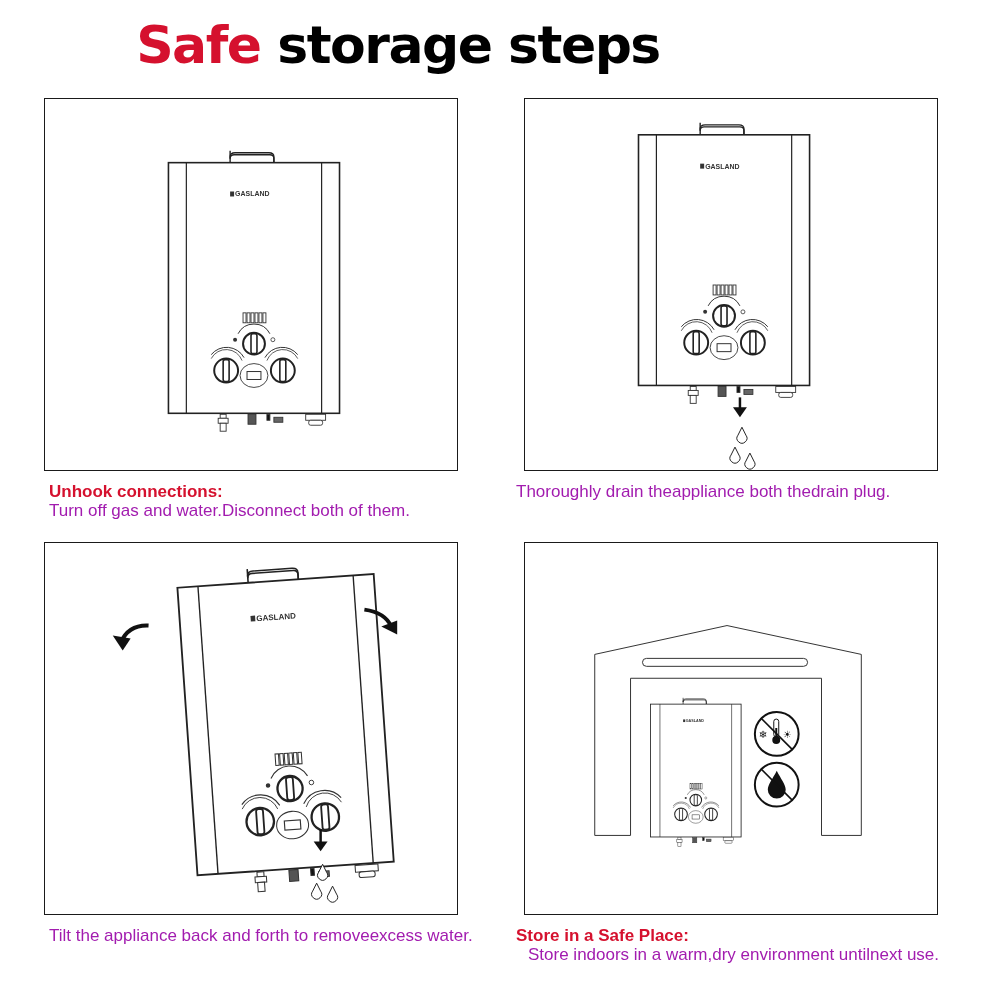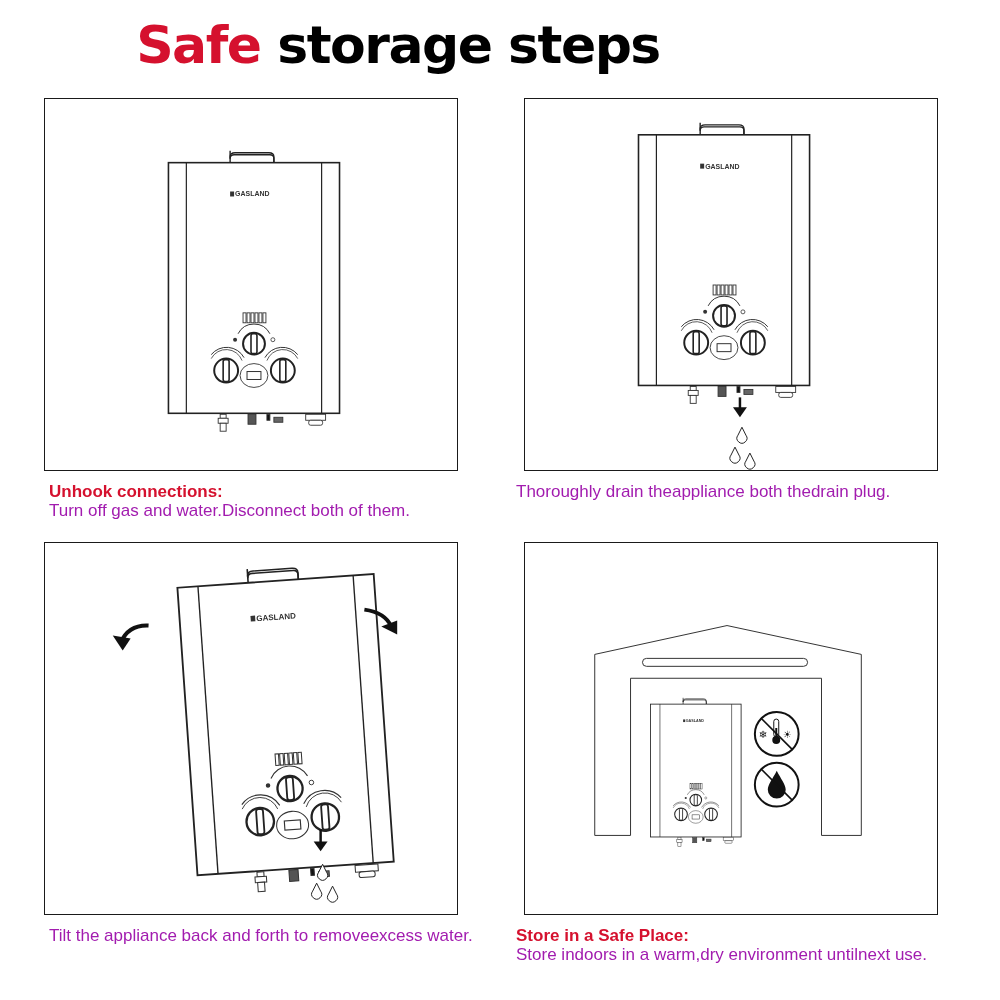--- a/index.html
+++ b/index.html
@@ -153,14 +153,14 @@
     </g>
     <g>
       <circle cx="253" cy="243" r="22" fill="#fff" stroke="#111" stroke-width="2"></circle>
       <path d="M253,229 C249,237 244,243 244,248 A9,9 0 0 0 262,248 C262,243 257,237 253,229 Z" fill="#111"></path>
       <line x1="237" y1="227" x2="269" y2="259" stroke="#111" stroke-width="1.6"></line>
     </g>
   </svg>
 </div>
 <div class="caption" style="left:516px; top:926px;">
   <div class="heading">Store in a Safe Place:</div>
-  <div class="body" style="width:450px;">Store indoors in a warm,dry environment untilnext use.</div>
+  <div class="body" style="width:450px;margin-left:12px;">Store indoors in a warm,dry environment untilnext use.</div>
 </div>
 
 </body></html>

